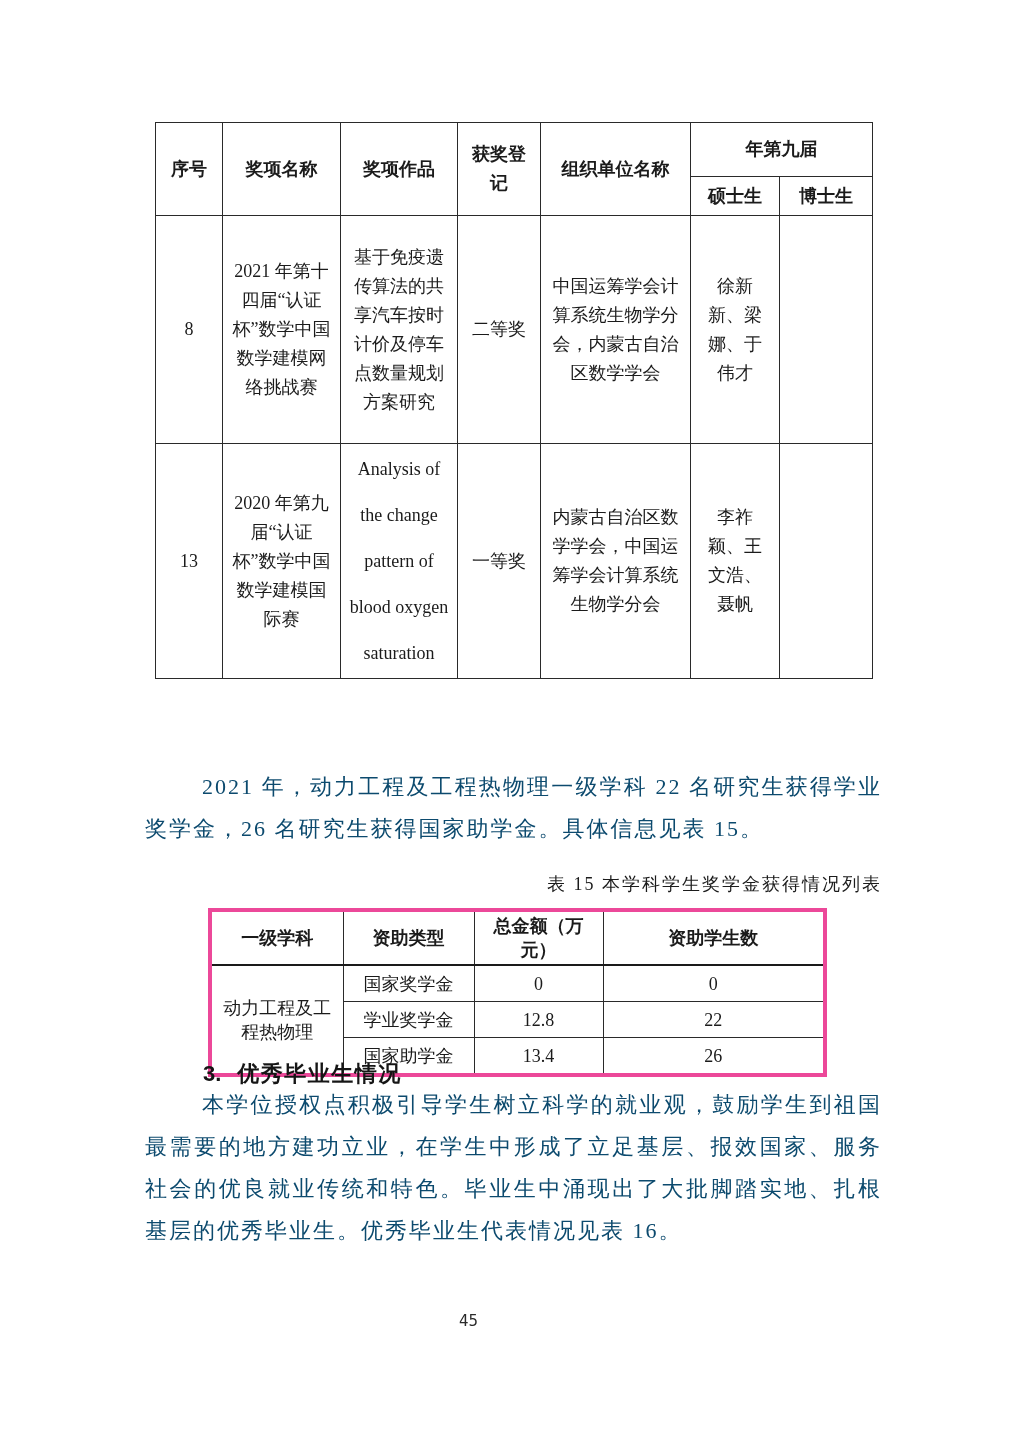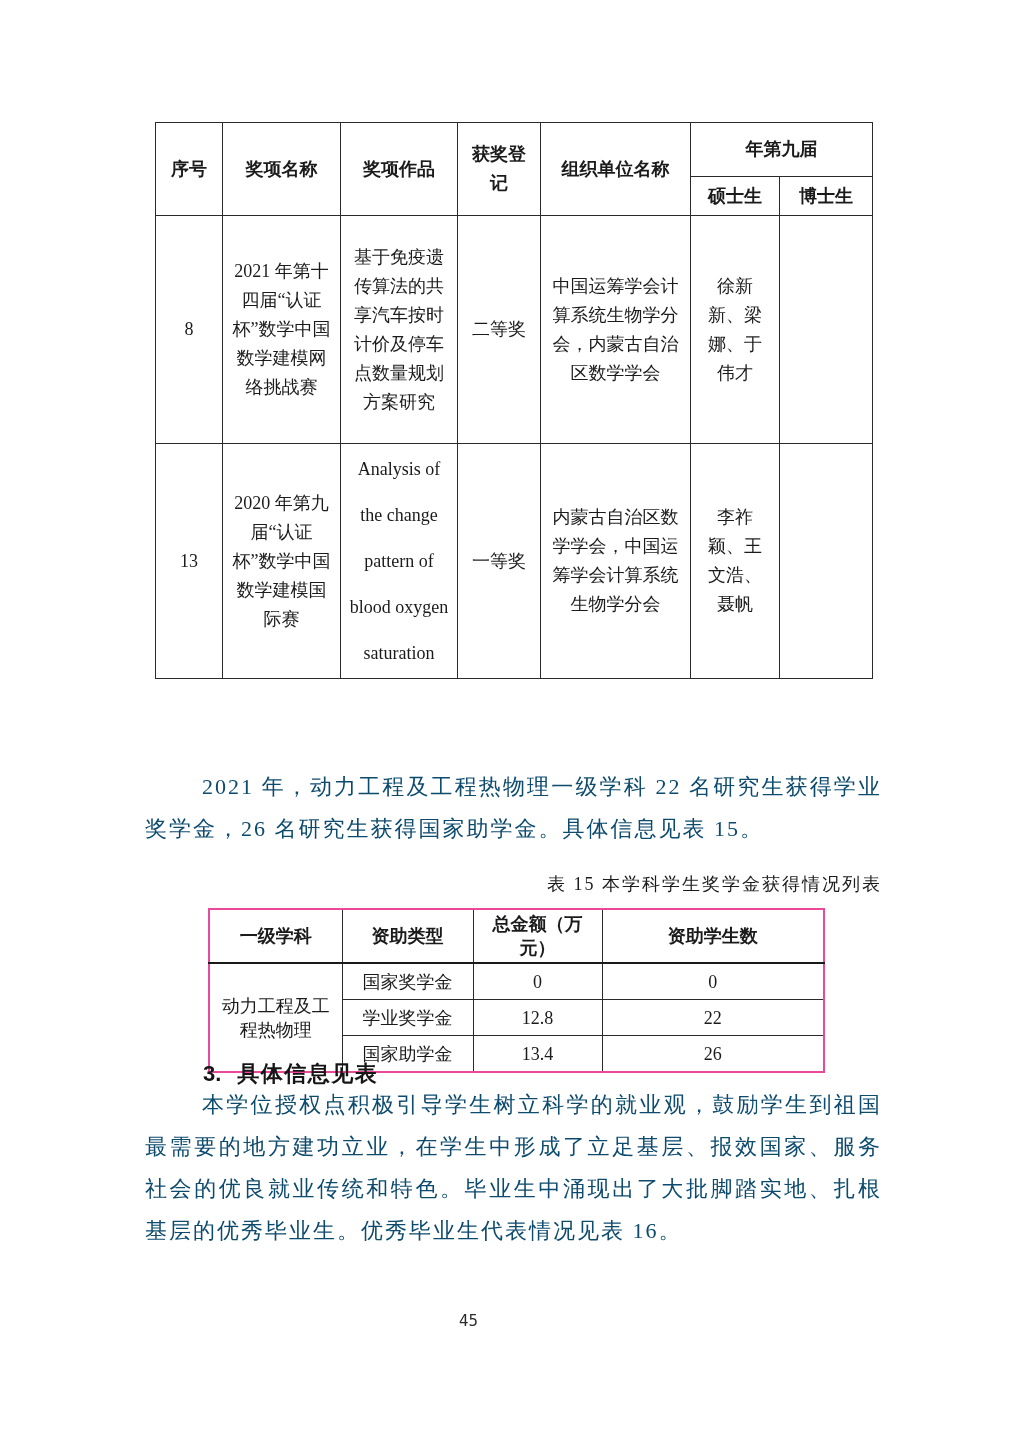--- a/index.html
+++ b/index.html
@@ -78,21 +78,21 @@
     font-size: 18px;
     line-height: 24px;
     color: #1b1b1b;
   }
   table.t15 td, table.t15 th {
     border: 1.2px solid #2a2a2a;
     text-align: center;
     vertical-align: middle;
     padding: 2px 4px;
   }
-  table.t15 { border: 2px solid #ec4899; }
+  table.t15 { border: 4px solid #ec4899; }
   table.t15 th { font-weight: bold; border-bottom: 2px solid #1a1a1a; height: 34px; }
   table.t15 td { height: 31px; margin-top: 16px; }
 
   
   .pagenum {
     position: absolute;
     top: 1312px;
     left: 0;
     width: 937px;
     text-align: center;
@@ -184,19 +184,19 @@
       <tr>
         <td>国家助学金</td>
         <td>13.4</td>
         <td>26</td>
       </tr>
     </tbody>
       </table>
   </div>
 
   <div class="sec-heading" style="left:203px; top:1059px;">
-    <span class="h-num">3.</span><span>具体信息见表</span>
+    <span class="h-num">3.</span><span>优秀毕业生情况</span>
   </div>
   <div class="para" style="top:1084px;">本学位授权点积极引导学生树立科学的就业观，鼓励学生到祖国最需要的地方建功立业，在学生中形成了立足基层、报效国家、服务社会的优良就业传统和特色。毕业生中涌现出了大批脚踏实地、扎根基层的优秀毕业生。优秀毕业生代表情况见表 16。</div>
 
   <div class="pagenum">45</div>
 
 </div>
 
 </body></html>

